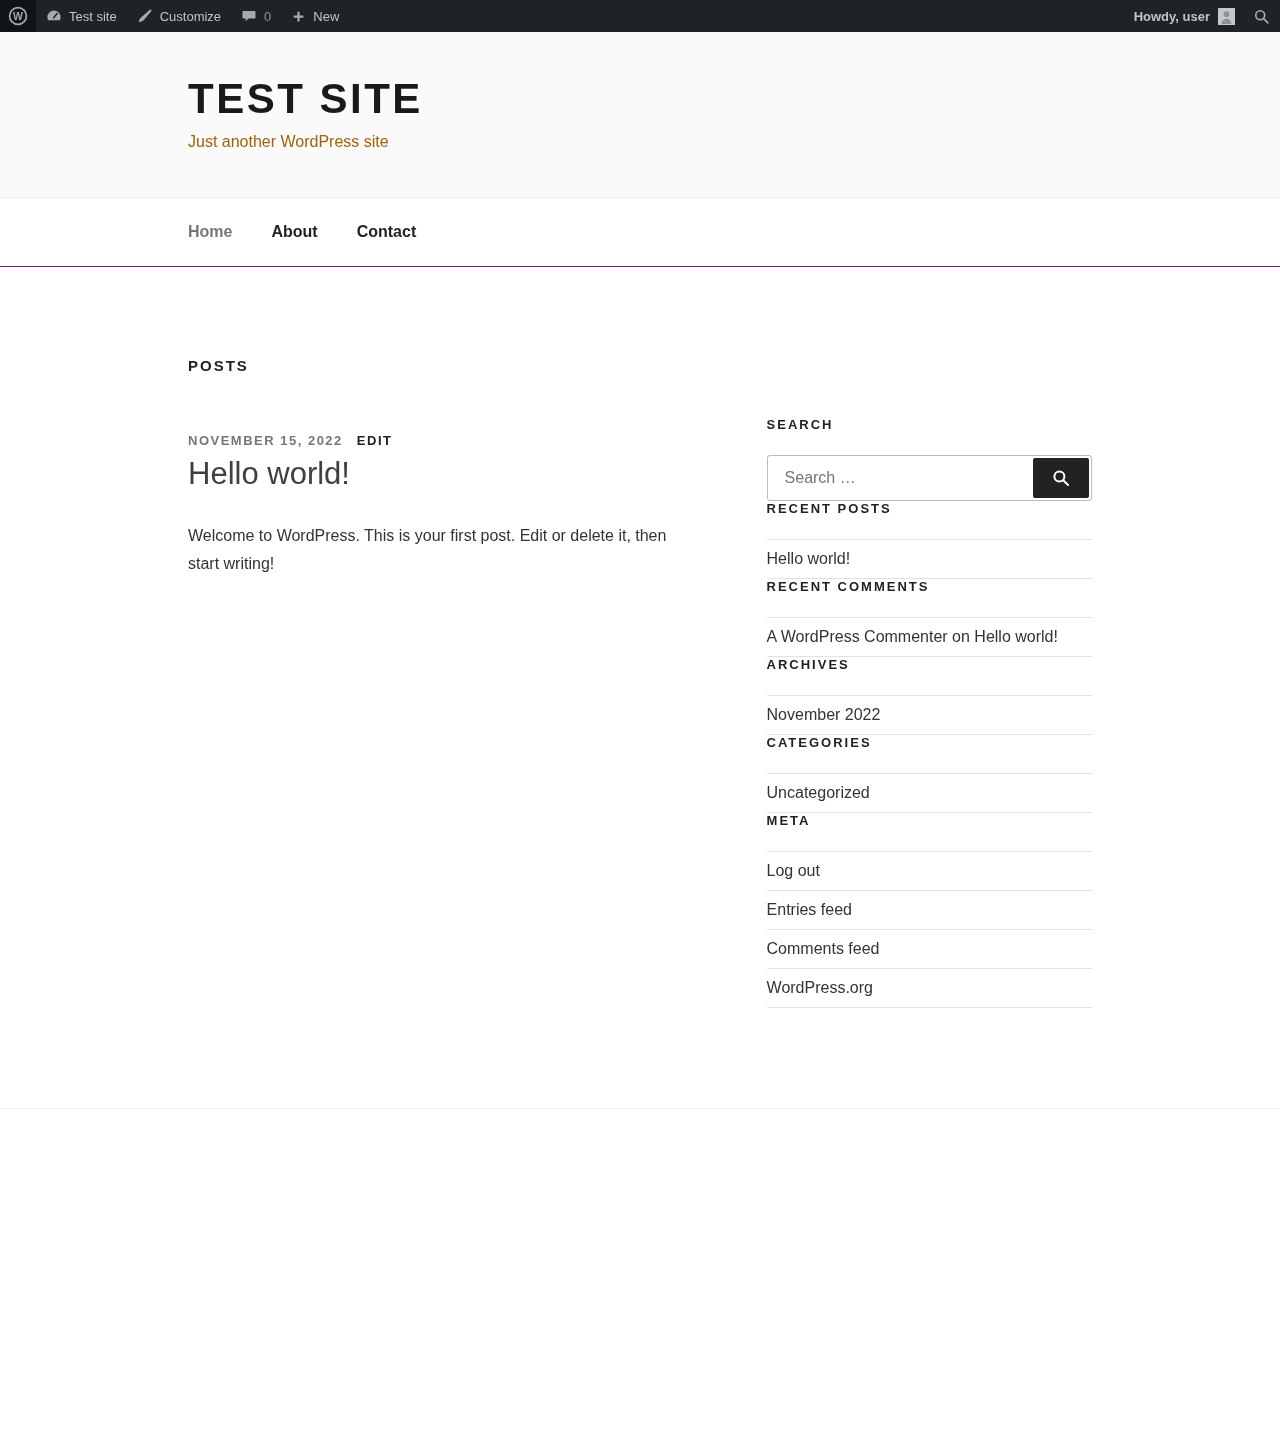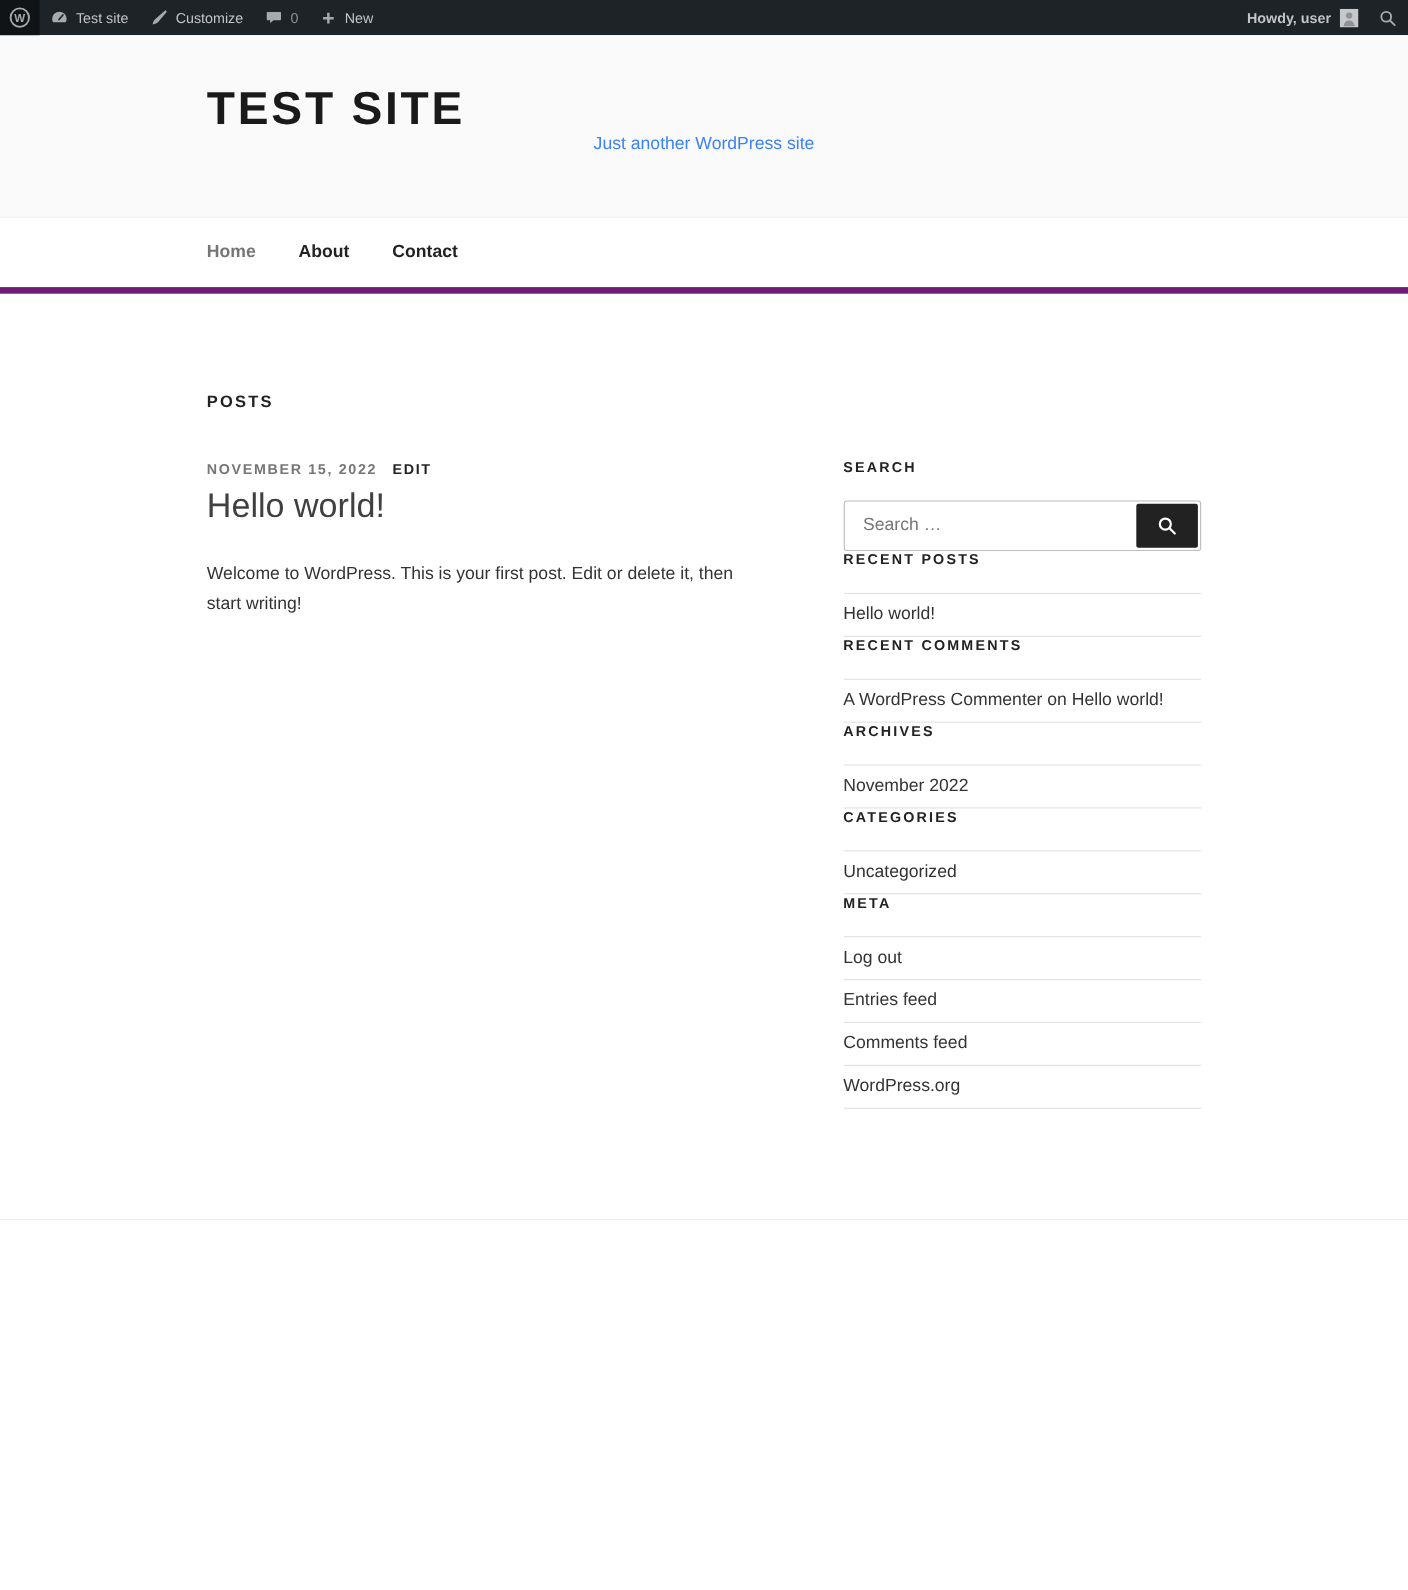--- a/index.html
+++ b/index.html
@@ -57,30 +57,29 @@
   }
   .site-branding { padding-top: 44px; }
   .site-title {
     font-size: 42px;
     font-weight: 800;
     letter-spacing: 2.5px;
     color: #1a1a1a;
     line-height: 1.1;
   }
   .site-description {
-    margin-top: 0;
-    font-size: 16px;
-    color: #3b82f6;
-    text-align: center;
+    margin-top: 11px;
+    font-size: 16px;
+    color: #a16207;
   }
 
   
   .main-nav {
     background: #fff;
-    border-bottom: 6px solid #701a75;
+    border-bottom: 1px solid #701a75;
     height: 69px;
   }
   .main-nav .wrap {
     display: flex;
     align-items: center;
     height: 100%;
     gap: 39px;
   }
   .nav-link {
     font-size: 16px;
@@ -98,21 +97,21 @@
   }
   .primary-col { width: 58%; padding-top: 90px; }
   .sidebar-col { width: 36%; padding-top: 150px; }
 
   .page-title {
     font-size: 15px;
     font-weight: bold;
     letter-spacing: 2px;
     color: #222;
   }
-  .post { margin-top: 45px; }
+  .post { margin-top: 59px; }
   .entry-meta {
     display: flex;
     gap: 14px;
     font-size: 13px;
     font-weight: bold;
     letter-spacing: 1.5px;
   }
   .entry-date { color: #767676; }
   .entry-edit { color: #222; }
   .entry-title {

